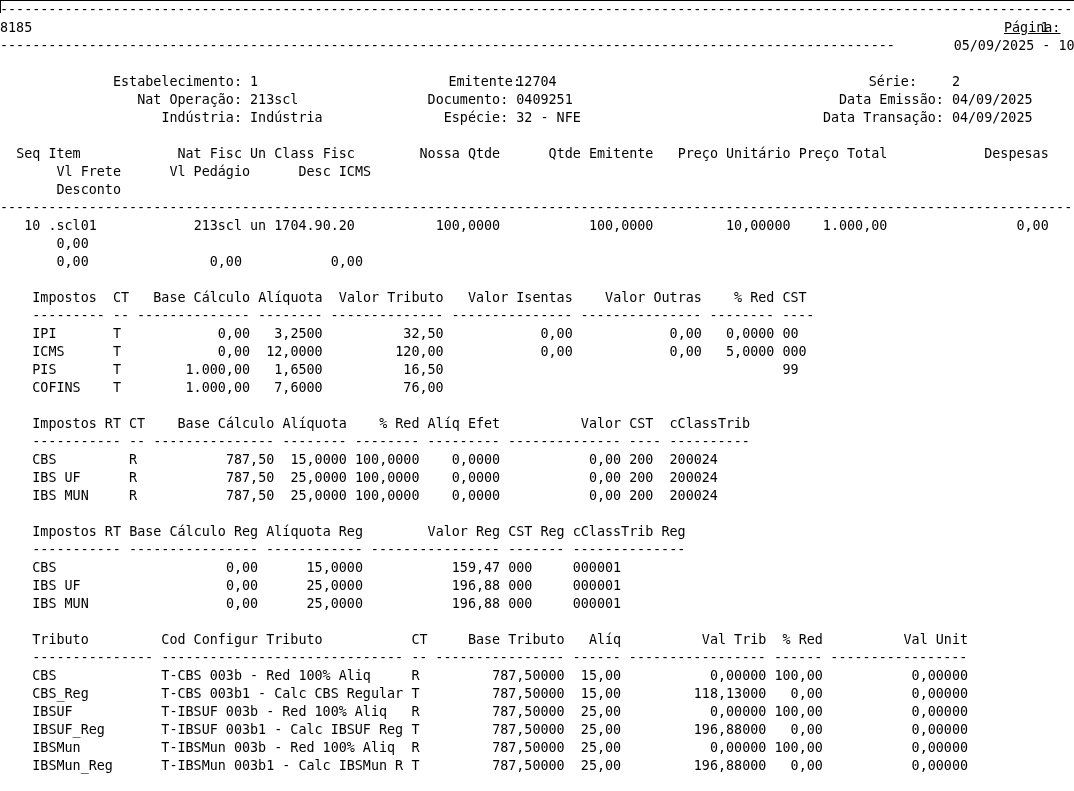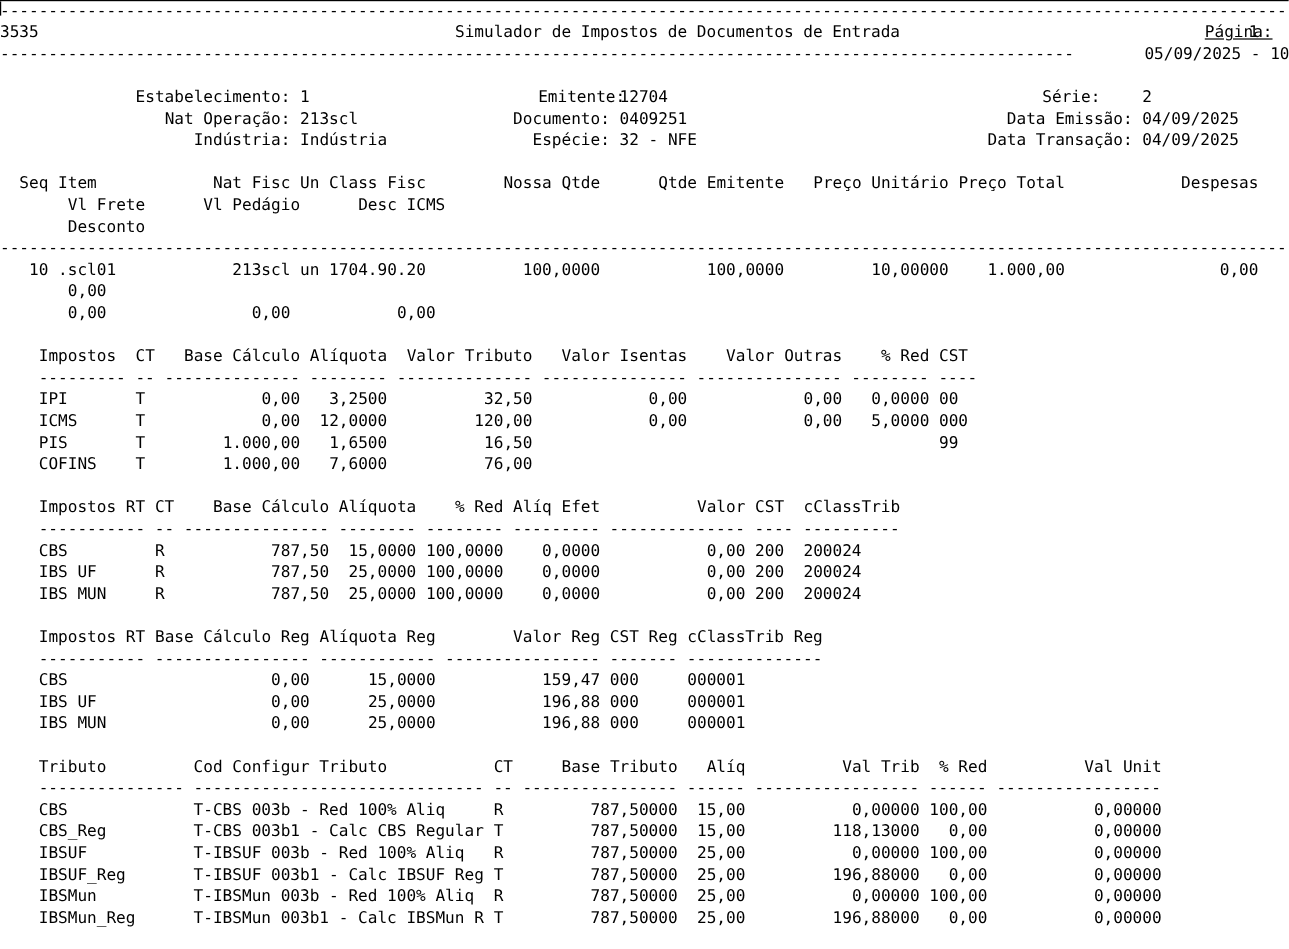--- a/index.html
+++ b/index.html
@@ -23,21 +23,21 @@
     position:absolute;top:0;white-space:pre;
   }
   .ra{transform:translateX(-100%);}
 </style>
 </head>
 <body>
 
 <div class="page">
   <div id="sec-header">
       <div class="line">-------------------------------------------------------------------------------------------------------------------------------------</div>
-      <div class="line"><span class="seg" style="left: 0px;">3535</span><span class="seg" style="left: 379.149px;">Simulador de Impostos de Documentos de Entrada</span><span class="seg" style="left: 1004px; text-decoration: underline;">Página:</span><span class="seg ra" style="left: 1048.71px;">1</span></div>
+      <div class="line"><span class="seg" style="left: 0px;">8185</span><span class="seg" style="left: 1004px; text-decoration: underline;">Página:</span><span class="seg ra" style="left: 1048.71px;">1</span></div>
       <div class="line"><span class="seg" style="left: 0px;">---------------------------------------------------------------------------------------------------------------</span><span class="seg ra" style="left: 1123px;">05/09/2025 - 10:52:30</span></div>
       <div class="line"></div>
     </div>
   <div id="sec-docinfo">
       <div class="line"><span class="seg ra" style="left: 242.01px;">Estabelecimento:</span><span class="seg" style="left: 250.077px;">1</span><span class="seg ra" style="left: 521px;">Emitente:</span><span class="seg" style="left: 516.288px;">12704</span><span class="seg ra" style="left: 917px;">Série:</span><span class="seg" style="left: 951.906px;">2</span></div>
       <div class="line"><span class="seg ra" style="left: 242.01px;">Nat Operação:</span><span class="seg" style="left: 250.077px;">213scl</span><span class="seg ra" style="left: 508.221px;">Documento:</span><span class="seg" style="left: 516.288px;">0409251</span><span class="seg ra" style="left: 943.839px; padding-left: 11px;">Data Emissão:</span><span class="seg" style="left: 951.906px;">04/09/2025</span></div>
       <div class="line"><span class="seg ra" style="left: 242.01px;">Indústria:</span><span class="seg" style="left: 250.077px;">Indústria</span><span class="seg ra" style="left: 508.221px;">Espécie:</span><span class="seg" style="left: 516.288px;">32 - NFE</span><span class="seg ra" style="left: 943.839px;">Data Transação:</span><span class="seg" style="left: 951.906px;">04/09/2025</span></div>
       <div class="line"></div>
     </div>
   <div id="sec-items">

